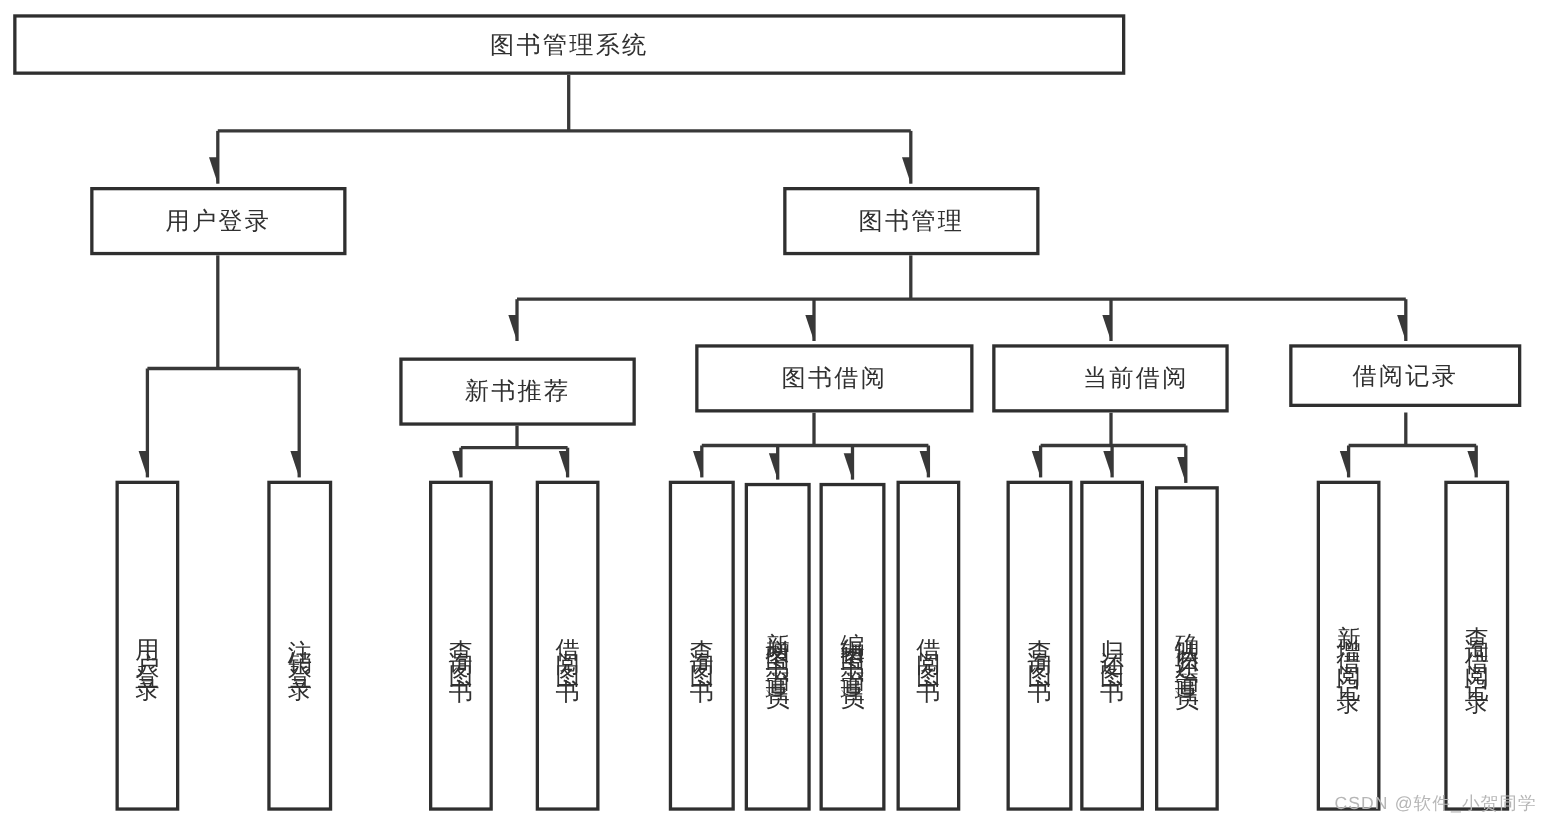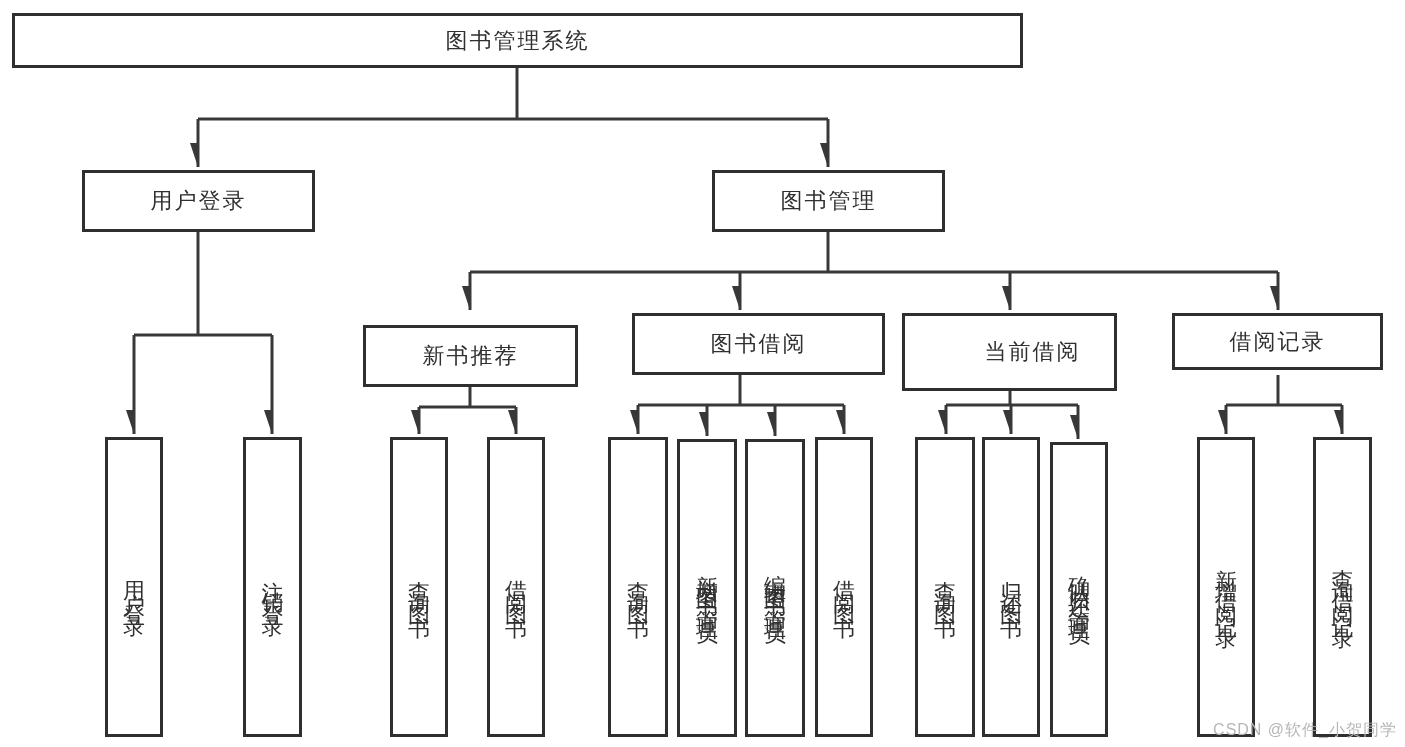--- a/index.html
+++ b/index.html
@@ -100,21 +100,21 @@
     </g>
   </svg>
 
   <div class="box" style="left:12px;top:13px;width:1011px;height:55px;">图书管理系统</div>
 
   <div class="box" style="left:82px;top:170px;width:233px;height:62px;">用户登录</div>
   <div class="box" style="left:712px;top:170px;width:233px;height:62px;">图书管理</div>
 
   <div class="box" style="left:363px;top:313px;width:215px;height:62px;margin-top:12px;">新书推荐</div>
   <div class="box" style="left:632px;top:313px;width:253px;height:62px;">图书借阅</div>
-  <div class="box" style="left:902px;top:313px;width:215px;height:78px;padding-left:46px;">当前借阅</div>
+  <div class="box" style="left:902px;top:313px;width:215px;height:62px;padding-left:46px;">当前借阅</div>
   <div class="box" style="left:1172px;top:313px;width:211px;height:57px;">借阅记录</div>
 
   <div class="box vbox" style="left:105px;top:437px;width:58px;height:300px;">用户登录</div>
   <div class="box vbox" style="left:243px;top:437px;width:59px;height:300px;">注销登录</div>
 
   <div class="box vbox" style="left:390px;top:437px;width:58px;height:300px;">查询图书</div>
   <div class="box vbox" style="left:487px;top:437px;width:58px;height:300px;">借阅图书</div>
 
   <div class="box vbox" style="left:608px;top:437px;width:60px;height:300px;">查询图书</div>
   <div class="box vbox tight" style="left:677px;top:439px;width:60px;height:298px;">新增图书（管理员）</div>

